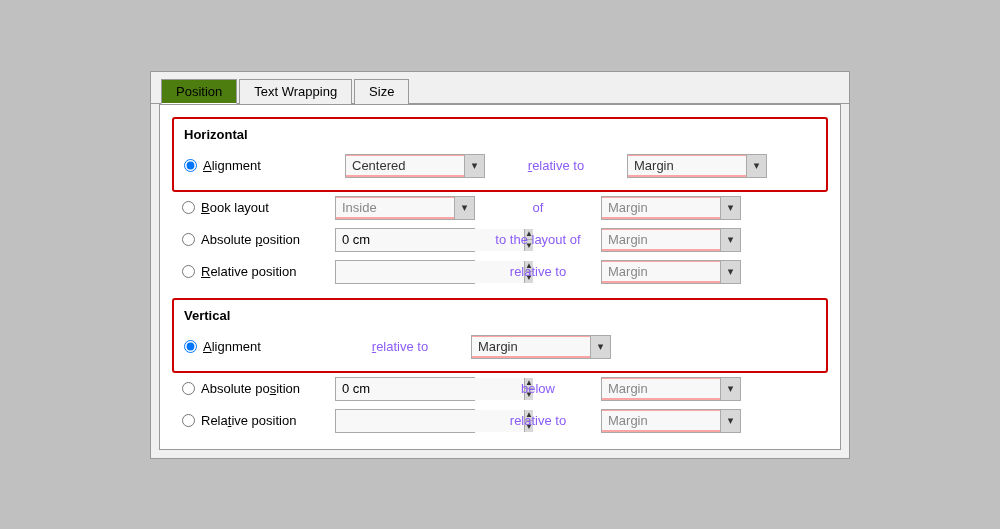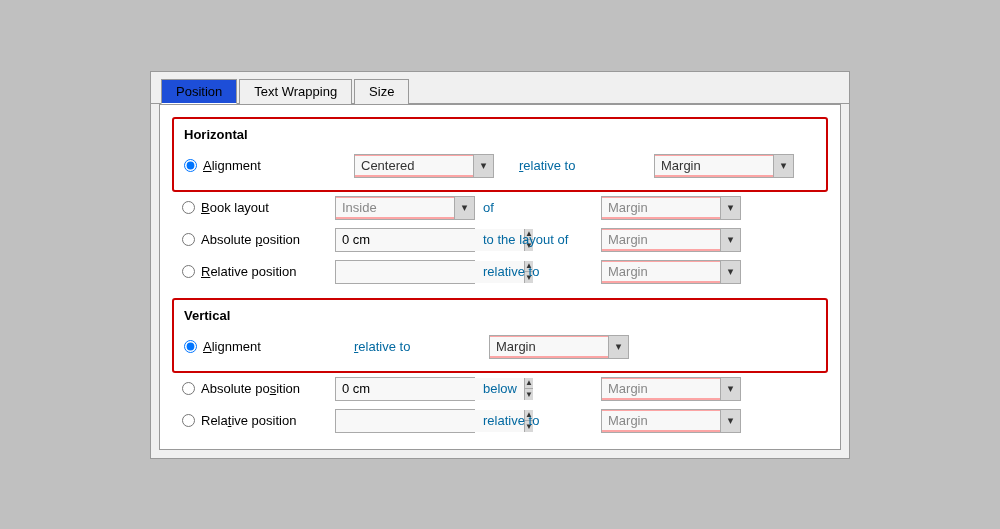--- a/index.html
+++ b/index.html
@@ -37,21 +37,21 @@
       padding: 4px 14px;
       border: 1px solid #999;
       background: #f0f0f0;
       cursor: pointer;
       border-bottom: none;
       position: relative;
       top: 1px;
     }
 
     .tab.active {
-      background: #1d4ed8;
+      background: #4d7c0f;
       border-bottom: 1px solid #ffffff;
       z-index: 1;
     }
 
     .content {
       background: #ffffff;
       border: 1px solid #999;
       margin: 0 8px 8px 8px;
       padding: 12px;
     }
@@ -66,21 +66,21 @@
 
     .section-title {
       font-weight: bold;
       margin-bottom: 8px;
     }
 
     .row {
       display: flex;
       align-items: center;
       padding: 4px 0;
-      gap: 25px;
+      gap: 16px;
     }
 
     .row-plain {
       display: flex;
       align-items: center;
       padding: 4px 10px;
       gap: 8px;
     }
 
     .radio-label {
@@ -170,24 +170,24 @@
       color: #333;
       border: none;
       outline: none;
     }
 
     .spinner-up {
       border-bottom: 1px solid #aaa;
     }
 
     .connector-text {
-      color: #0369a1;
+      color: #8b5cf6;
       width: 110px;
       flex-shrink: 0;
-      text-align: left;
+      text-align: center;
     }
   </style>
 </head>
 <body>
 
 <div class="dialog">
   <div class="tabs">
     <div class="tab active">Position</div>
     <div class="tab">Text Wrapping</div>
     <div class="tab">Size</div>

